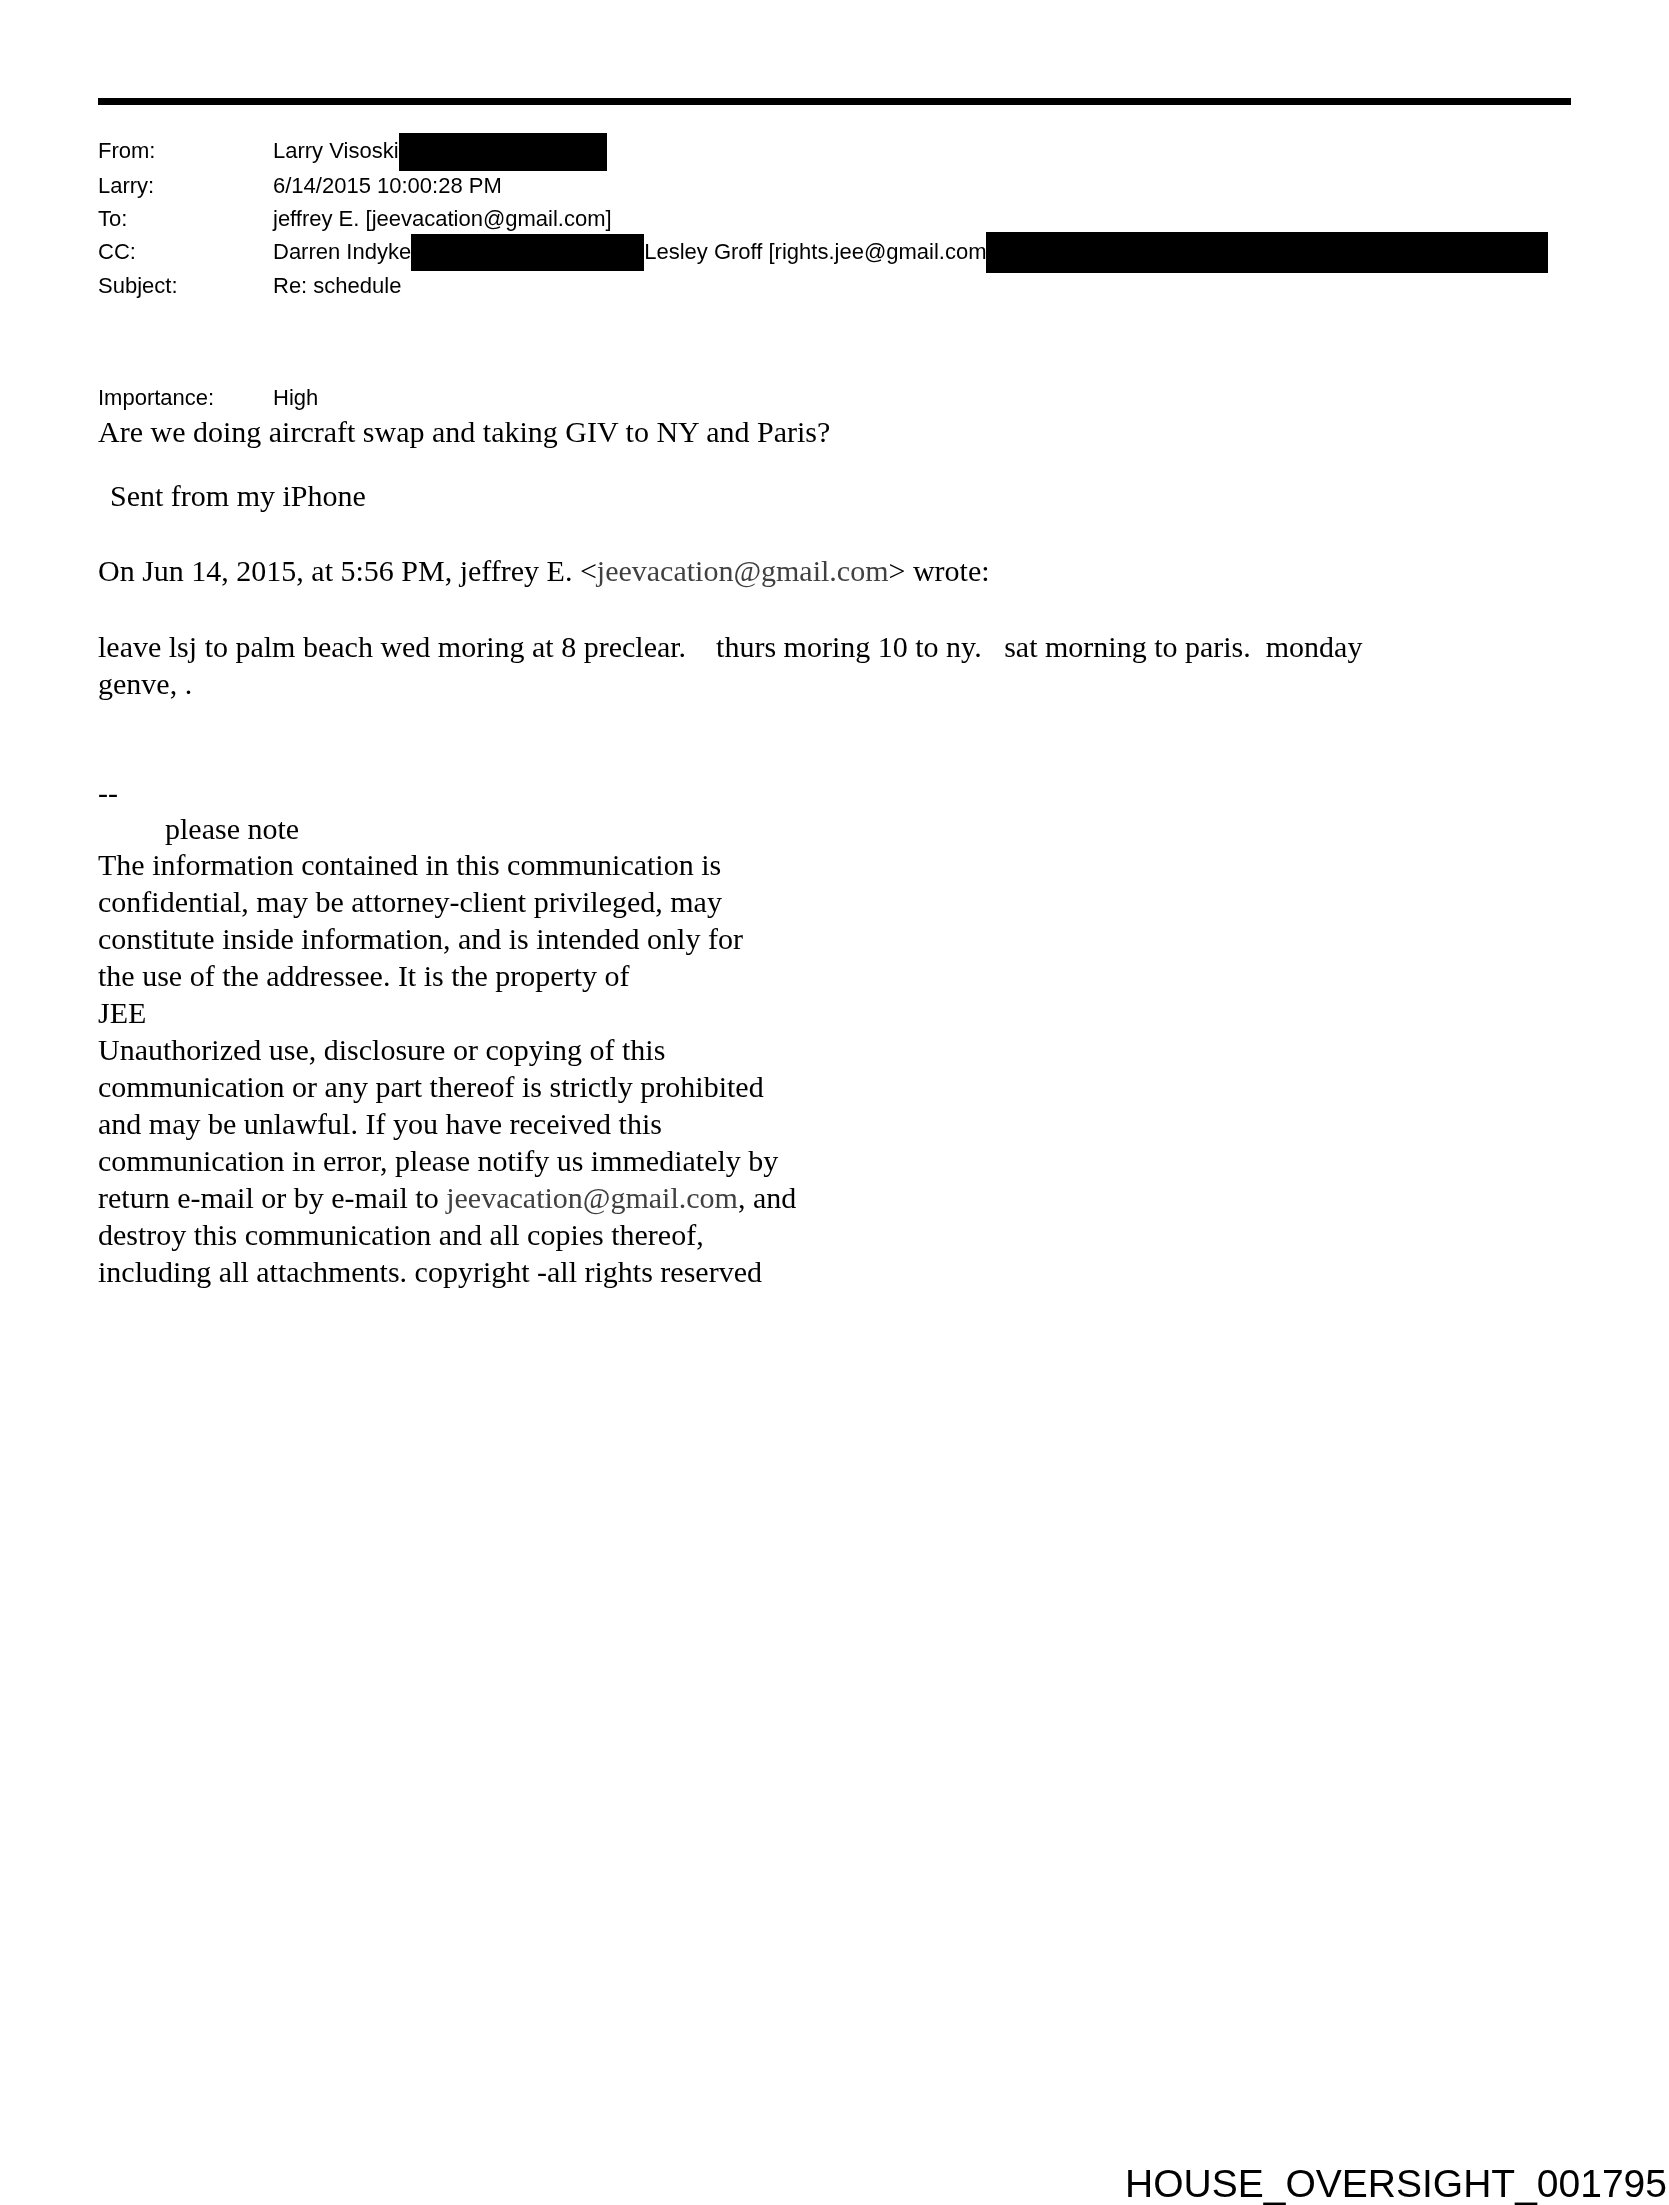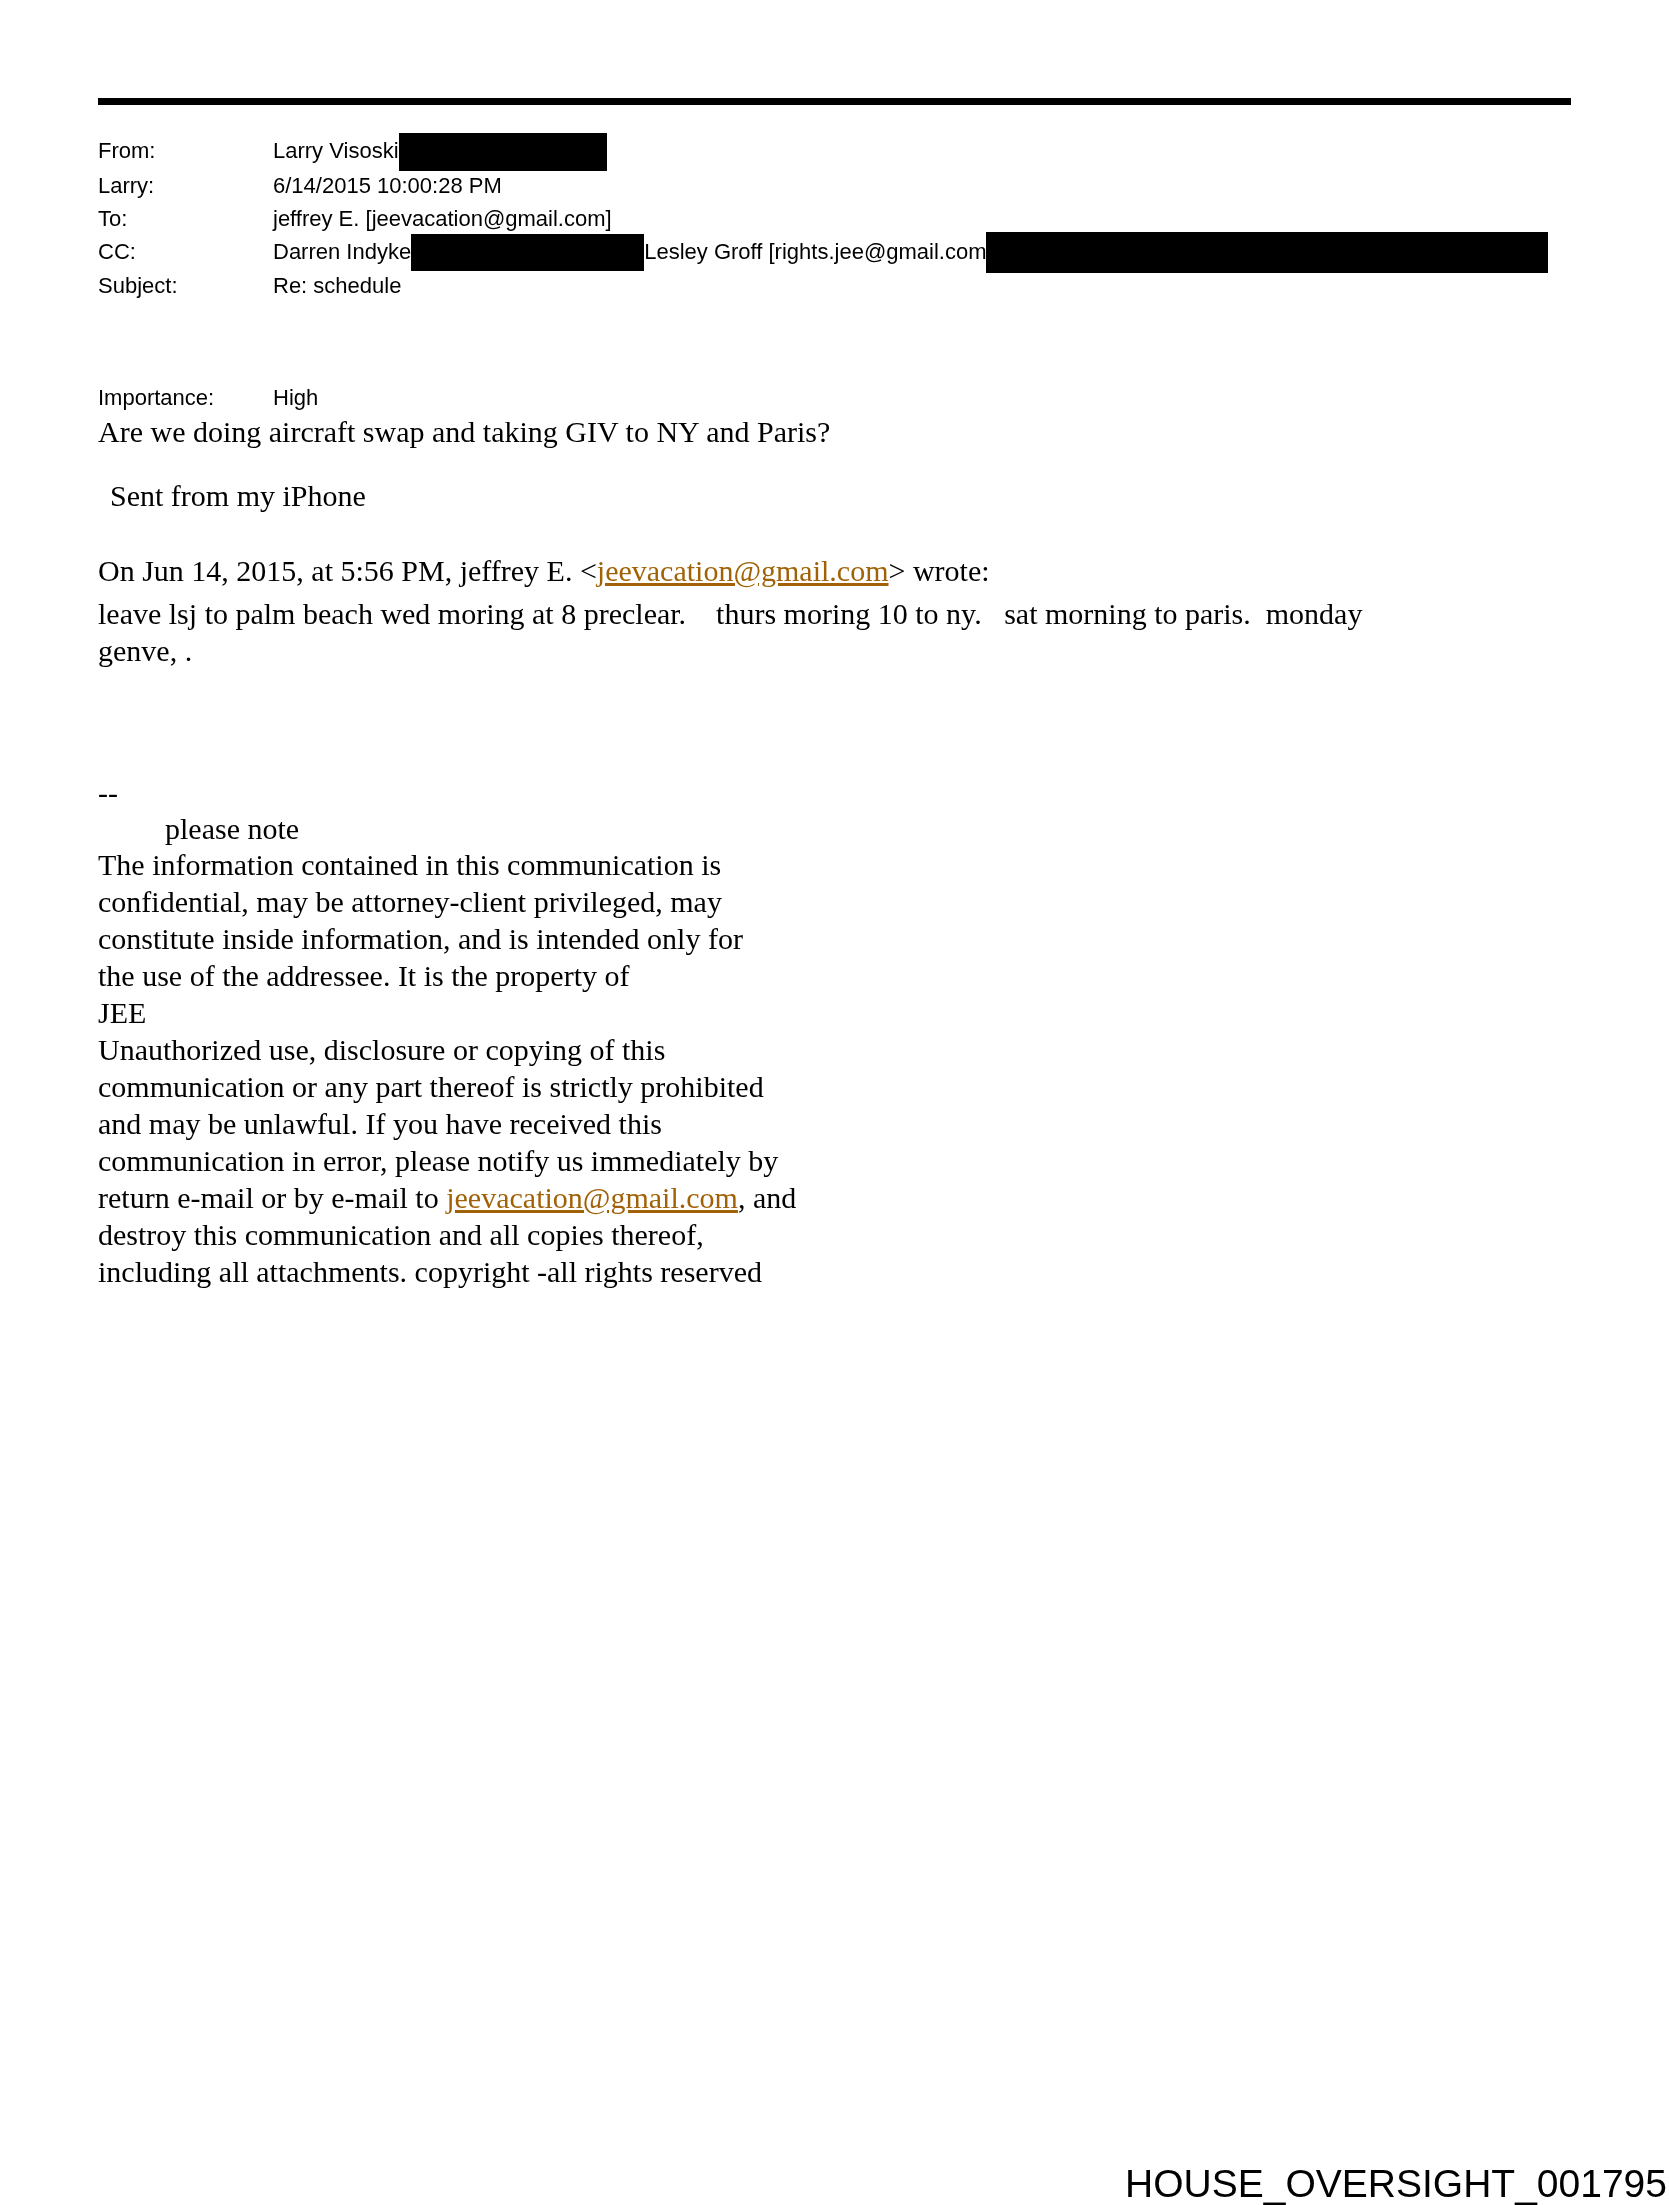--- a/index.html
+++ b/index.html
@@ -65,27 +65,26 @@
     left: 98px;
     width: 1551px;
     font-family: "Liberation Serif", serif;
     font-size: 30px;
     line-height: 37px;
     white-space: pre-wrap;
   }
   .p-question    { top: 413px; }
   .p-iphone      { top: 477px; margin-left: 12px; }
   .p-attribution { top: 552px; }
-  .p-quote       { top: 595px; }
+  .p-quote       { top: 628px; }
   .p-dashes      { top: 774px; }
   .p-note        { top: 810px; padding-left: 67px; }
   .p-disclaimer  { top: 846px; }
   a.email-link {
-    color: #a16207;
-    text-decoration: underline;
+    color: #404040;
     cursor: pointer;
   }
   
   .bates {
     position: absolute;
     right: 2px;
     top: 2162px;
     font-family: "Liberation Sans", sans-serif;
     font-size: 39px;
     color: #000000;

